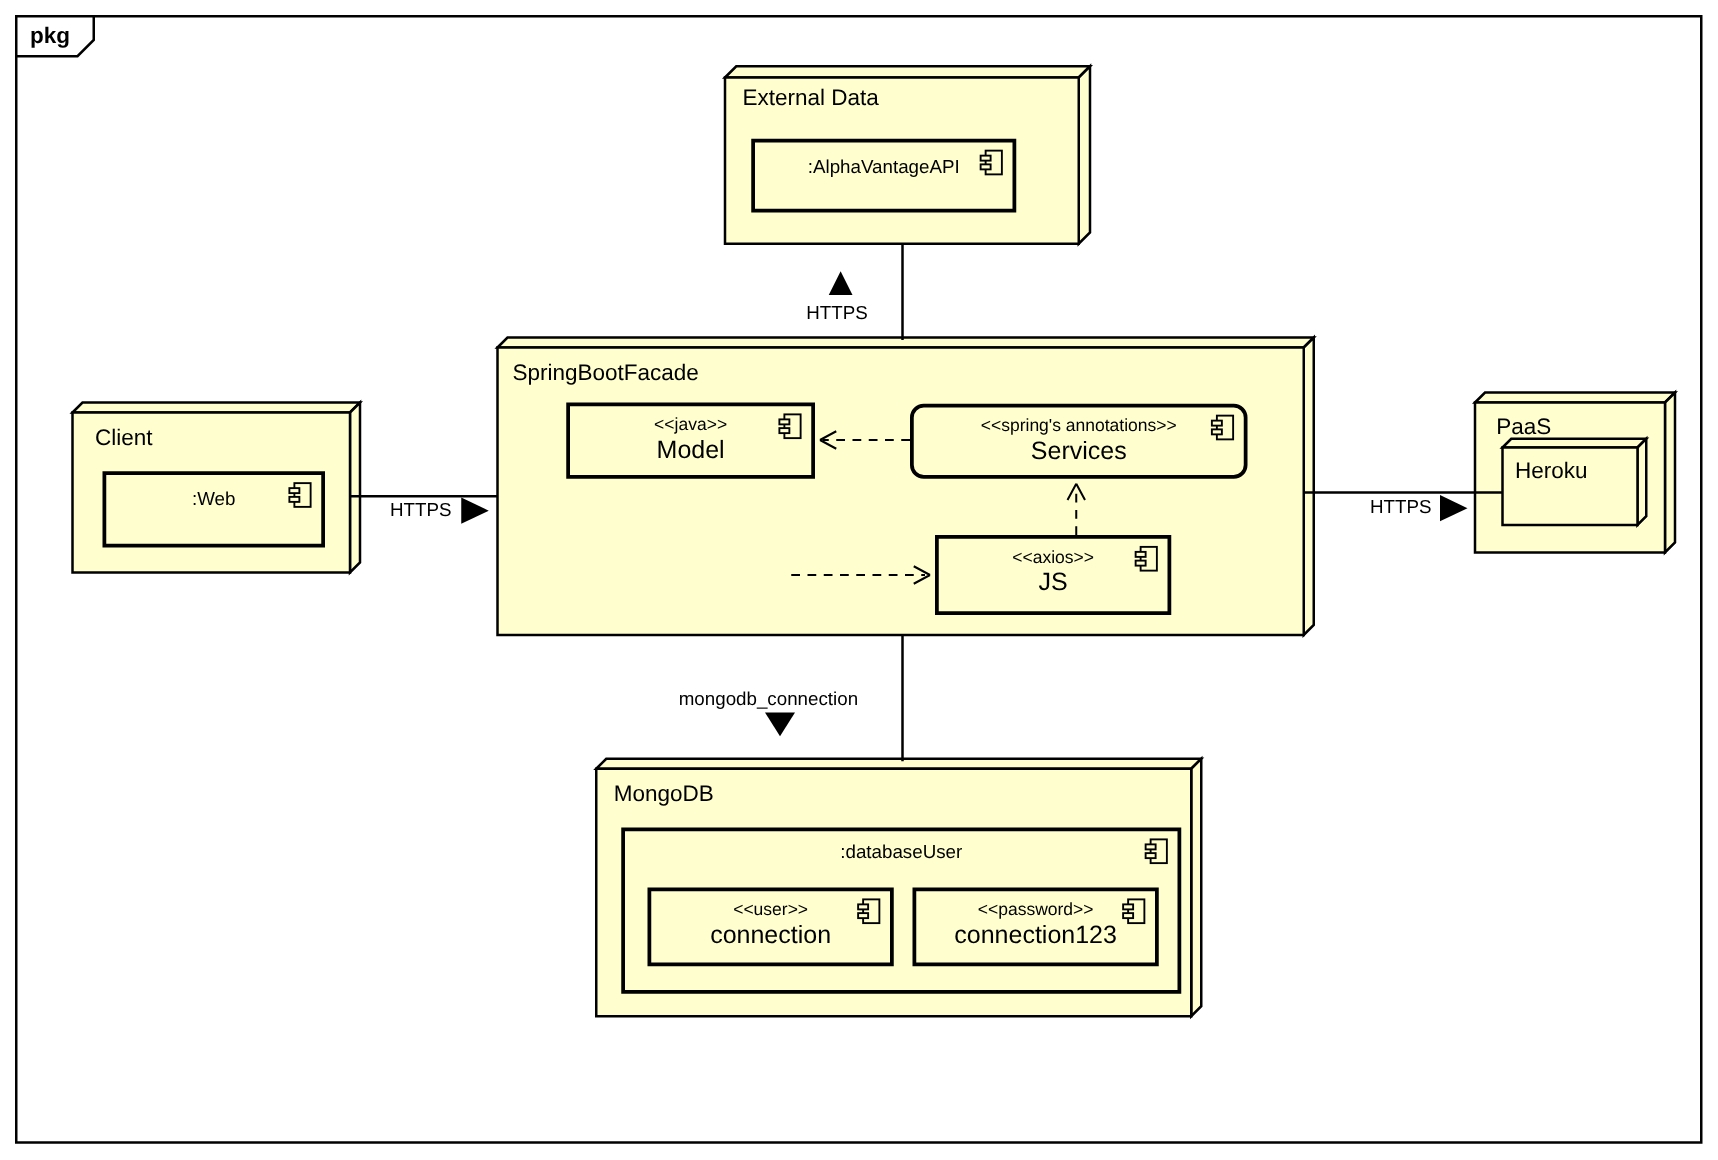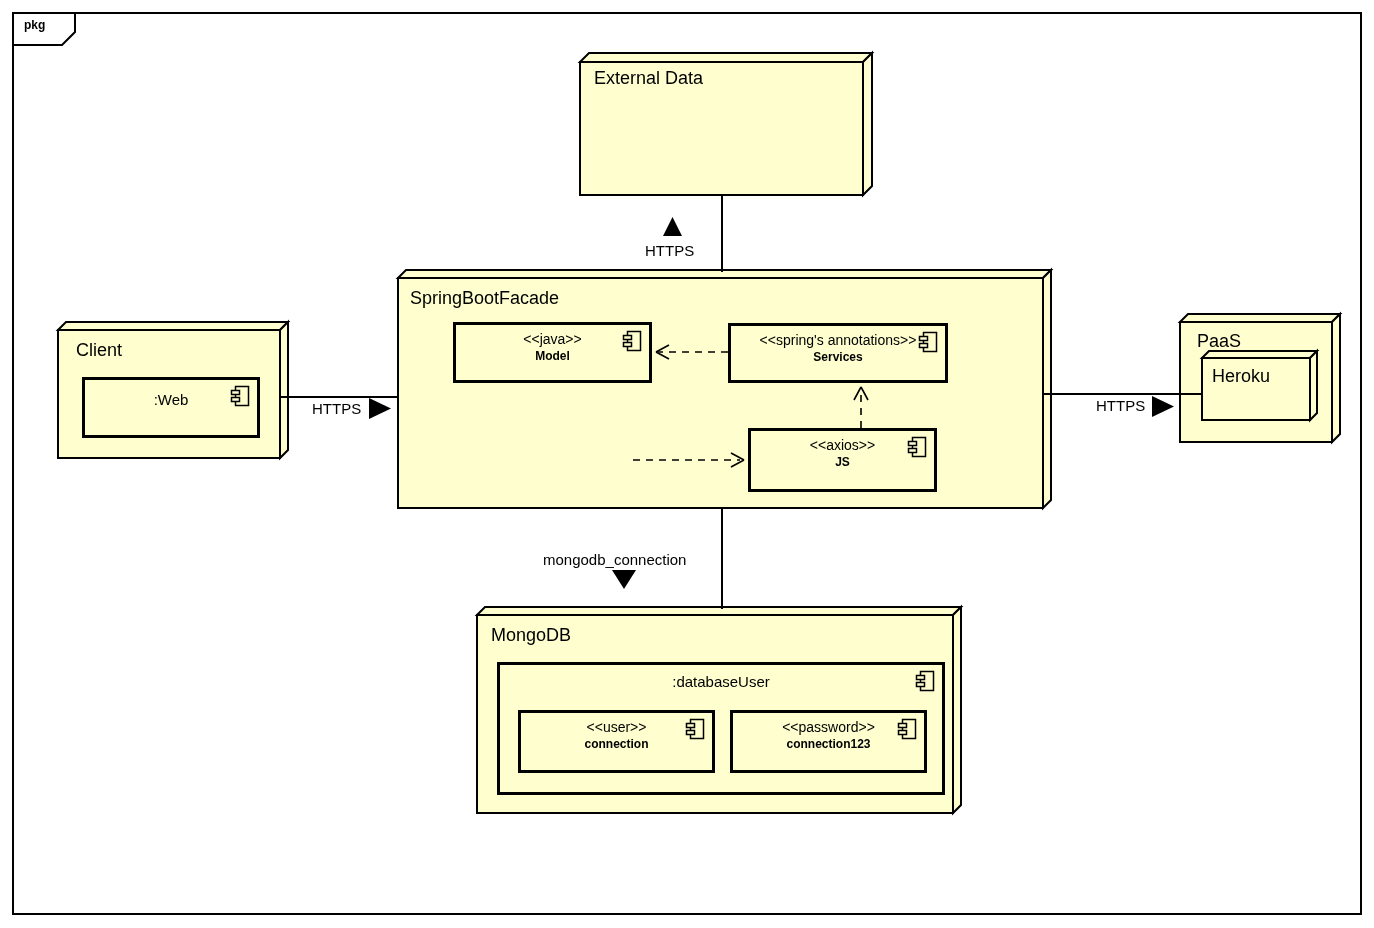--- a/index.html
+++ b/index.html
@@ -4,25 +4,25 @@
 <style>
   html,body{margin:0;padding:0;background:#fff;}
   .stage{position:relative;width:1374px;height:928px;background:#fff;overflow:hidden;
          font-family:"Liberation Sans",sans-serif;color:#000;}
   .bg{position:absolute;left:0;top:0;}
   .abs{position:absolute;}
   .node-label{font-size:18px;white-space:nowrap;}
   .comp{position:absolute;box-sizing:border-box;background:#FEFECE;border:3px solid #000;
         text-align:center;}
   .comp .stereo{font-size:14px;padding-top:6px;white-space:nowrap;}
-  .comp .cname{font-size:12px;padding-top:2px;white-space:nowrap;font-weight:bold;}
+  .comp .cname{font-size:20px;padding-top:2px;white-space:nowrap;}
   .comp .single{font-size:15px;padding-top:11px;white-space:nowrap;}
   .comp-icon{position:absolute;top:5px;right:7px;}
   .conn-label{position:absolute;font-size:15px;white-space:nowrap;}
-  .pkg-tab{position:absolute;left:24px;top:18px;font-size:12px;font-weight:bold;}
+  .pkg-tab{position:absolute;left:24px;top:18px;font-size:18px;font-weight:bold;}
 </style>
 </head>
 <body>
 
 <div class="stage">
 
   <svg class="bg" width="1374" height="928">
 
     <rect x="13" y="13" width="1348" height="901" fill="none" stroke="#000" stroke-width="2"></rect>
     <path d="M13,13 H75 V32 L62,45 H13 Z" fill="#fff" stroke="#000" stroke-width="2"></path>
@@ -89,34 +89,44 @@
 
   <div class="pkg-tab">pkg</div>
 
   <div class="abs node-label" style="left:594px;top:68px;">External Data</div>
   <div class="abs node-label" style="left:410px;top:288px;">SpringBootFacade</div>
   <div class="abs node-label" style="left:76px;top:340px;">Client</div>
   <div class="abs node-label" style="left:1197px;top:331px;">PaaS</div>
   <div class="abs node-label" style="left:1212px;top:366px;">Heroku</div>
   <div class="abs node-label" style="left:491px;top:625px;">MongoDB</div>
 
+  <div class="comp" style="left:601px;top:111px;width:212px;height:59px;">
+    <div class="single">:AlphaVantageAPI</div>
+    <span class="comp-icon">
+      <svg width="20" height="22" viewBox="0 0 20 22">
+          <rect x="5.5" y="1.5" width="13" height="19" fill="none" stroke="#000" stroke-width="1.5"></rect>
+          <rect x="1.5" y="5.5" width="8" height="4" fill="#FEFECE" stroke="#000" stroke-width="1.5"></rect>
+          <rect x="1.5" y="12.5" width="8" height="4" fill="#FEFECE" stroke="#000" stroke-width="1.5"></rect>
+        </svg>
+    </span>
+  </div>
 
   <div class="comp" style="left:453px;top:322px;width:199px;height:61px;">
     <div class="stereo">&lt;&lt;java&gt;&gt;</div>
     <div class="cname">Model</div>
     <span class="comp-icon">
       <svg width="20" height="22" viewBox="0 0 20 22">
           <rect x="5.5" y="1.5" width="13" height="19" fill="none" stroke="#000" stroke-width="1.5"></rect>
           <rect x="1.5" y="5.5" width="8" height="4" fill="#FEFECE" stroke="#000" stroke-width="1.5"></rect>
           <rect x="1.5" y="12.5" width="8" height="4" fill="#FEFECE" stroke="#000" stroke-width="1.5"></rect>
         </svg>
     </span>
   </div>
 
-  <div class="comp" style="left:728px;top:323px;width:220px;height:60px;">
+  <div class="comp" style="left:728px;top:323px;width:270px;height:60px;border-radius:11px;">
     <div class="stereo">&lt;&lt;spring's annotations&gt;&gt;</div>
     <div class="cname">Services</div>
     <span class="comp-icon">
       <svg width="20" height="22" viewBox="0 0 20 22">
           <rect x="5.5" y="1.5" width="13" height="19" fill="none" stroke="#000" stroke-width="1.5"></rect>
           <rect x="1.5" y="5.5" width="8" height="4" fill="#FEFECE" stroke="#000" stroke-width="1.5"></rect>
           <rect x="1.5" y="12.5" width="8" height="4" fill="#FEFECE" stroke="#000" stroke-width="1.5"></rect>
         </svg>
     </span>
   </div>

